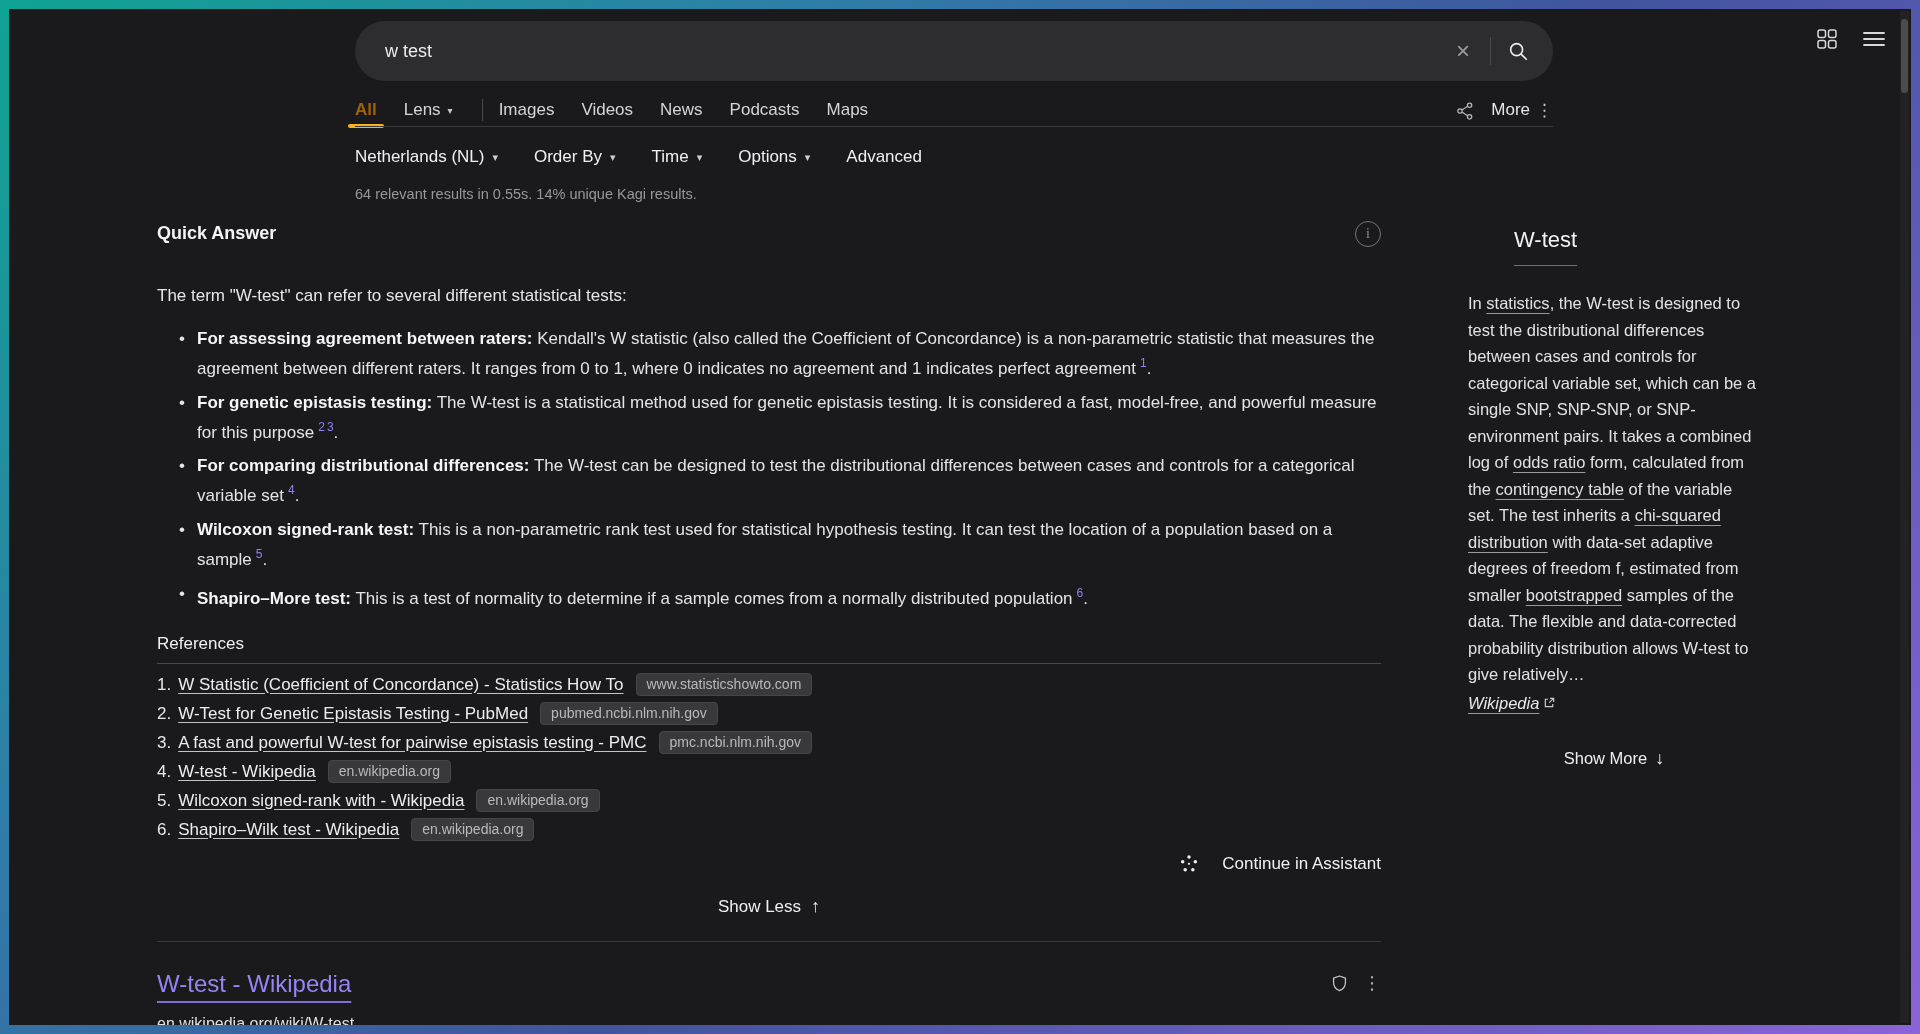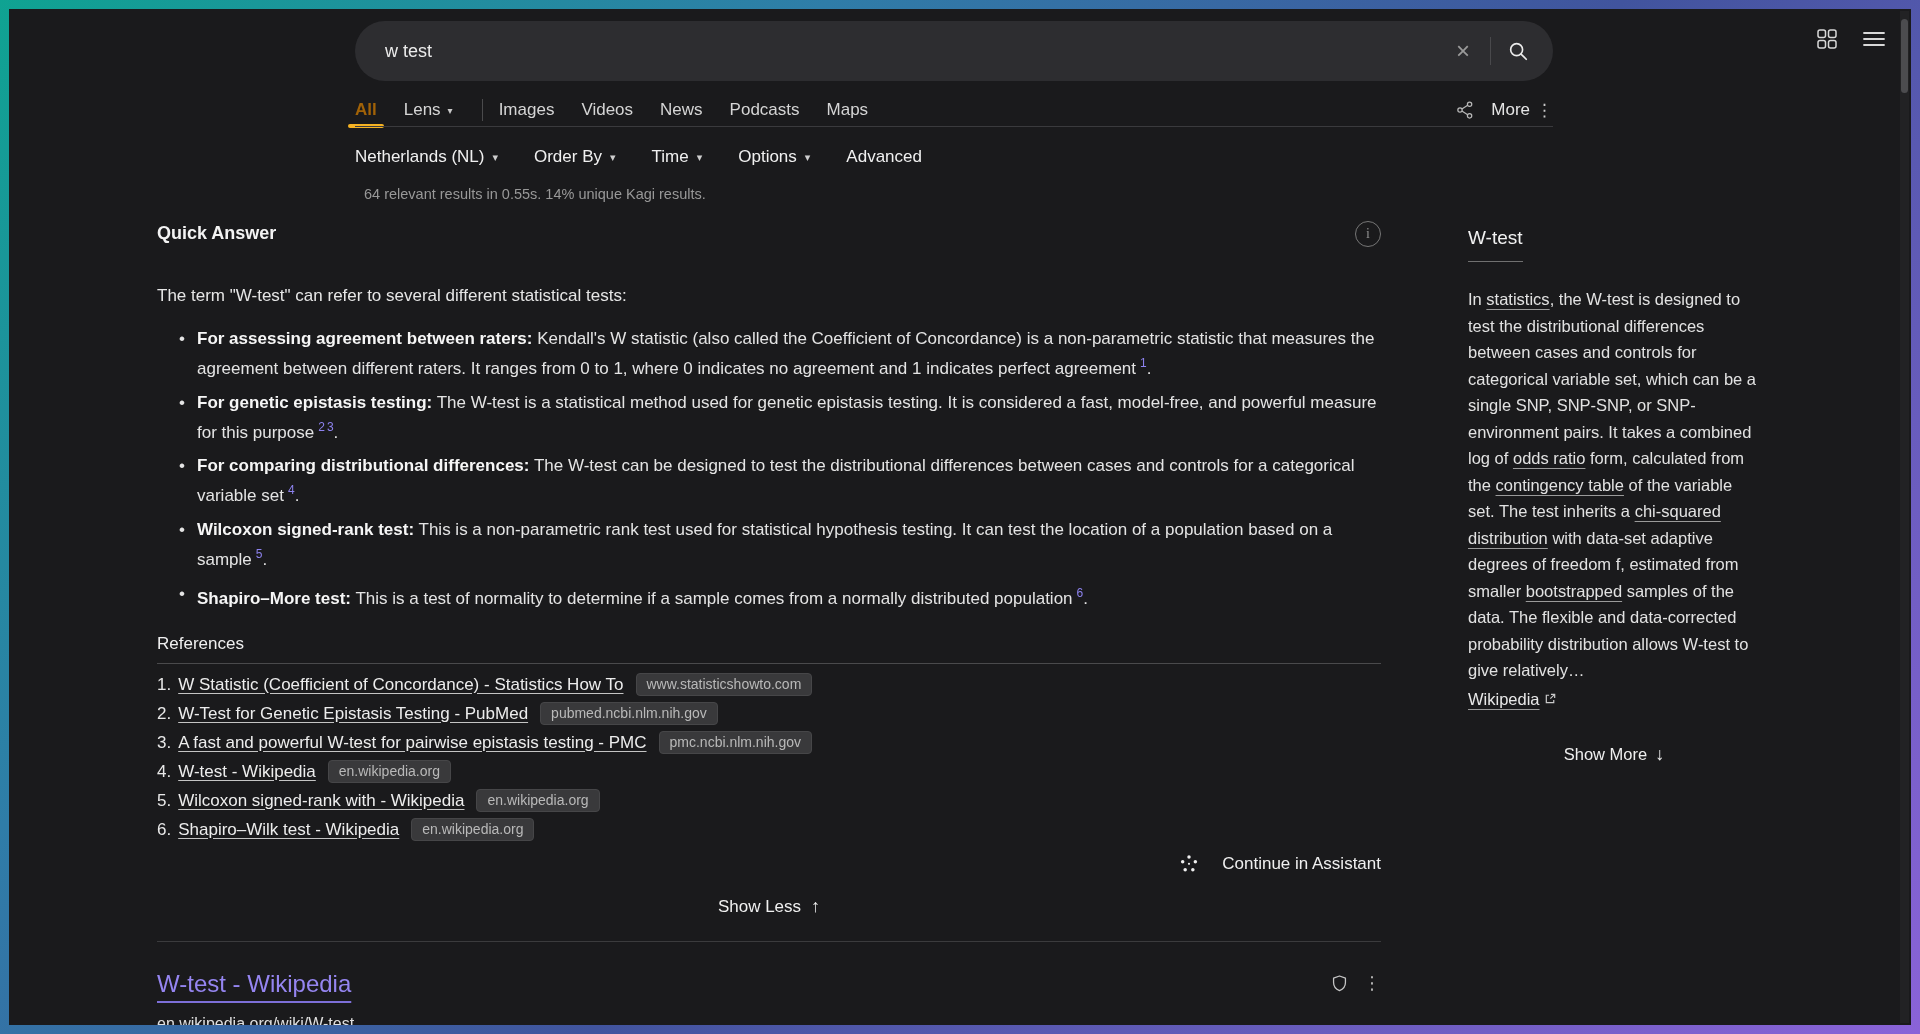--- a/index.html
+++ b/index.html
@@ -41,35 +41,35 @@
     display:flex; align-items:center; font-size:17px; color:#d5d5d5;
   }
   .tab { margin-right:27px; cursor:pointer; display:flex; align-items:center; position:relative; height:32px; }
   .tab.active { color:#a16207; font-weight:bold; }
   .tab.active::after {
     content:""; position:absolute; left:-7px; right:-7px; bottom:-2px; height:4px;
     background:#f5b223; border-radius:2px;
   }
   .tab .chev { font-size:10px; color:#c9c9c9; margin-left:7px; }
   .tab-sep { width:1px; height:22px; background:#4a4a4c; margin:0 16px 0 2px; }
-  .tabs-right { margin-left:auto; display:flex; align-items:flex-start; gap:16px; }
+  .tabs-right { margin-left:auto; display:flex; align-items:flex-end; gap:16px; }
   .share-btn { cursor:pointer; display:flex; }
   .more-btn { cursor:pointer; color:#e5e5e5; display:flex; align-items:center; }
   .more-btn .kebab { font-size:17px; color:#c9c9c9; margin-left:6px; }
   .tabs-underline { position:absolute; left:346px; top:117px; width:1198px; height:1px; background:#3a3a3d; }
 
   
   .filters-row {
     position:absolute; left:346px; top:138px; display:flex; gap:36px;
     font-size:17px; color:#f0f0f0; align-items:center;
   }
   .filter { cursor:pointer; display:flex; align-items:center;text-align:center; }
   .filter .chev { font-size:11px; color:#cecece; margin-left:8px; }
 
-  .stats { position:absolute; left:355px; top:177px; font-size:14.5px; color:#989898; }
+  .stats { position:absolute; left:346px; top:177px; font-size:14.5px; color:#989898; }
 
   
   .main { position:absolute; left:148px; top:214px; width:1224px; }
   .qa-head { position:relative; }
   .qa-title { font-size:18px; font-weight:bold; color:#f3f3f3; }
   .info-icon {
     position:absolute; right:0; top:-2px; width:26px; height:26px; border:1.5px solid #767676;
     border-radius:50%; color:#909090; display:flex; align-items:center; justify-content:center;
     font-size:14px; cursor:pointer; font-family:"Liberation Serif",serif;
   }
@@ -118,31 +118,31 @@
     text-decoration-thickness:1.5px; text-decoration-color:#7d6fd8;
   }
   .result-icons { position:absolute; right:0; top:2px; display:flex; align-items:center; gap:14px; }
   .result-icons .kebab { font-size:18px; color:#b9b9b9; cursor:pointer; }
   .shield-btn { cursor:pointer; display:flex; }
   .result-url { margin-top:17px; font-size:16px; color:#e0e0e0; }
 
   
   .sidebar { position:absolute; left:1459px; top:218px; width:292px; }
   .kp-title {
-    display:inline-block; font-size:19px; font-weight:normal; color:#f2f2f2;
-    border-bottom:1px solid #707070; padding-bottom:12px;
+    display:inline-block; font-size:22px; font-weight:normal; color:#f2f2f2;
+    border-bottom:1px solid #707070; padding-bottom:12px;margin-left:46px;
   }
   .kp-body { margin-top:24px; font-size:16.5px; line-height:26.5px; color:#e2e2e2; }
   .kp-link {
     text-decoration:underline; text-underline-offset:4px; text-decoration-color:#9a9a9a;
     cursor:pointer;
   }
   .kp-source { display:inline-flex; align-items:center; gap:4px; margin-top:2px;
     font-size:16.5px; color:#e8e8e8; cursor:pointer;
-    text-decoration:underline; text-underline-offset:4px; text-decoration-color:#9a9a9a; }
+    text-decoration:underline; text-underline-offset:4px; text-decoration-color:#9a9a9a;font-style:italic; }
   .kp-more { margin-top:32px; text-align:center; font-size:16.5px; color:#efefef; cursor:pointer; }
   .kp-more .arrow { margin-left:8px; font-size:18px; }
 </style>
 </head>
 <body>
 
 <div class="frame">
   <div class="page">
 
     <div class="search-pill">

